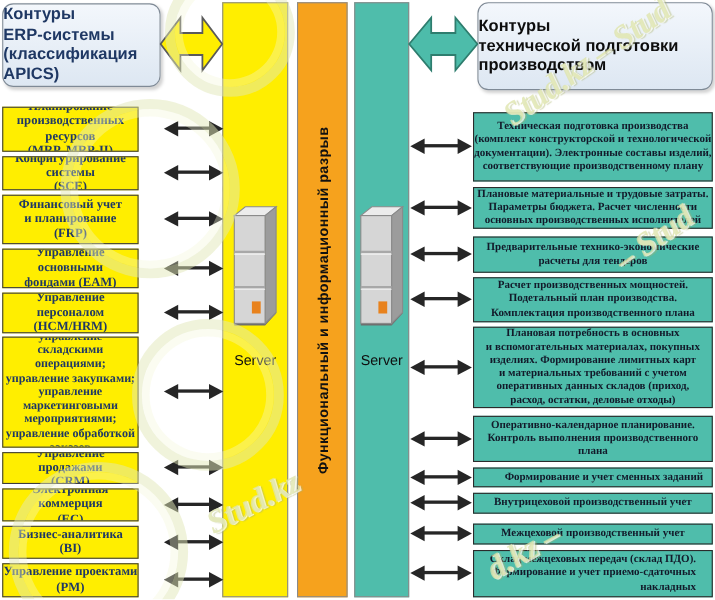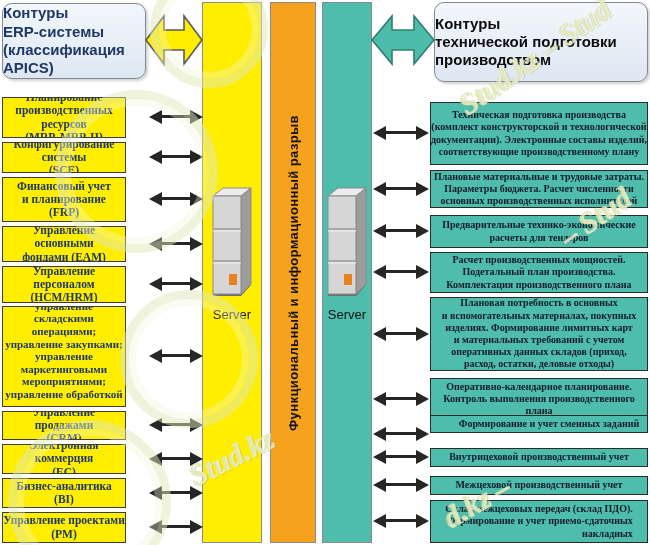--- a/index.html
+++ b/index.html
@@ -39,21 +39,21 @@
   
   .darrow{position:absolute;height:14px;}
   .darrow::before{content:"";position:absolute;left:0;top:0;border:7px solid transparent;
                   border-left:0;border-right:13px solid #262626;}
   .darrow::after{content:"";position:absolute;right:0;top:0;border:7px solid transparent;
                  border-right:0;border-left:13px solid #262626;}
   .darrow .shaft{position:absolute;left:9px;right:9px;top:5px;height:3px;background:#262626;}
 
   
   .server{position:absolute;width:52px;text-align:center;z-index:3;}
-  .server-label{font-size:13px;color:#0f0f0f;margin-top:5px;}
+  .server-label{font-size:13px;color:#0f0f0f;margin-top:17px;}
 
   
   .wm{position:absolute;z-index:30;pointer-events:none;font-family:"Liberation Serif",serif;
       font-style:italic;font-weight:bold;font-size:30px;color:rgba(222,228,172,.78);
       text-shadow:1px 1px 0 rgba(255,255,255,.7),2px 2px 1px rgba(170,180,110,.45);
       white-space:nowrap;}
   .ring{position:absolute;z-index:29;pointer-events:none;border-radius:50%;
         border:9px solid rgba(226,232,184,.5);
         box-shadow:inset 0 0 0 7px rgba(243,246,216,.35);}
 </style>
@@ -168,21 +168,21 @@
 Комплектация производственного плана</div>
   <div class="rbox" style="top:378px;height:42px;">Оперативно-календарное планирование.
 Контроль выполнения производственного
 плана</div>
   <div class="rbox" style="top:297px;height:74px;">Плановая потребность в основных
 и вспомогательных материалах, покупных
 изделиях. Формирование лимитных карт
 и материальных требований с учетом
 оперативных данных складов (приход,
 расход, остатки, деловые отходы)</div>
-  <div class="rbox" style="top:415px;height:18px;padding-left:20px;">Формирование и учет сменных заданий</div>
+  <div class="rbox" style="top:425px;height:18px;padding-left:20px;">Формирование и учет сменных заданий</div>
   <div class="rbox" style="top:448px;height:19px;">Внутрицеховой производственный учет</div>
   <div class="rbox" style="top:476px;height:19px;">Межцеховой производственный учет</div>
   <div class="rbox" style="top:500px;height:43px;text-align:right;">Склад межцеховых передач  (склад ПДО).
 Формирование и учет приемо-сдаточных
 накладных</div>
 
   <div class="darrow" style="left:149px;width:54px;top:110px;">
       <i class="shaft"></i>
     </div>
   <div class="darrow" style="left:149px;width:54px;top:150px;">

